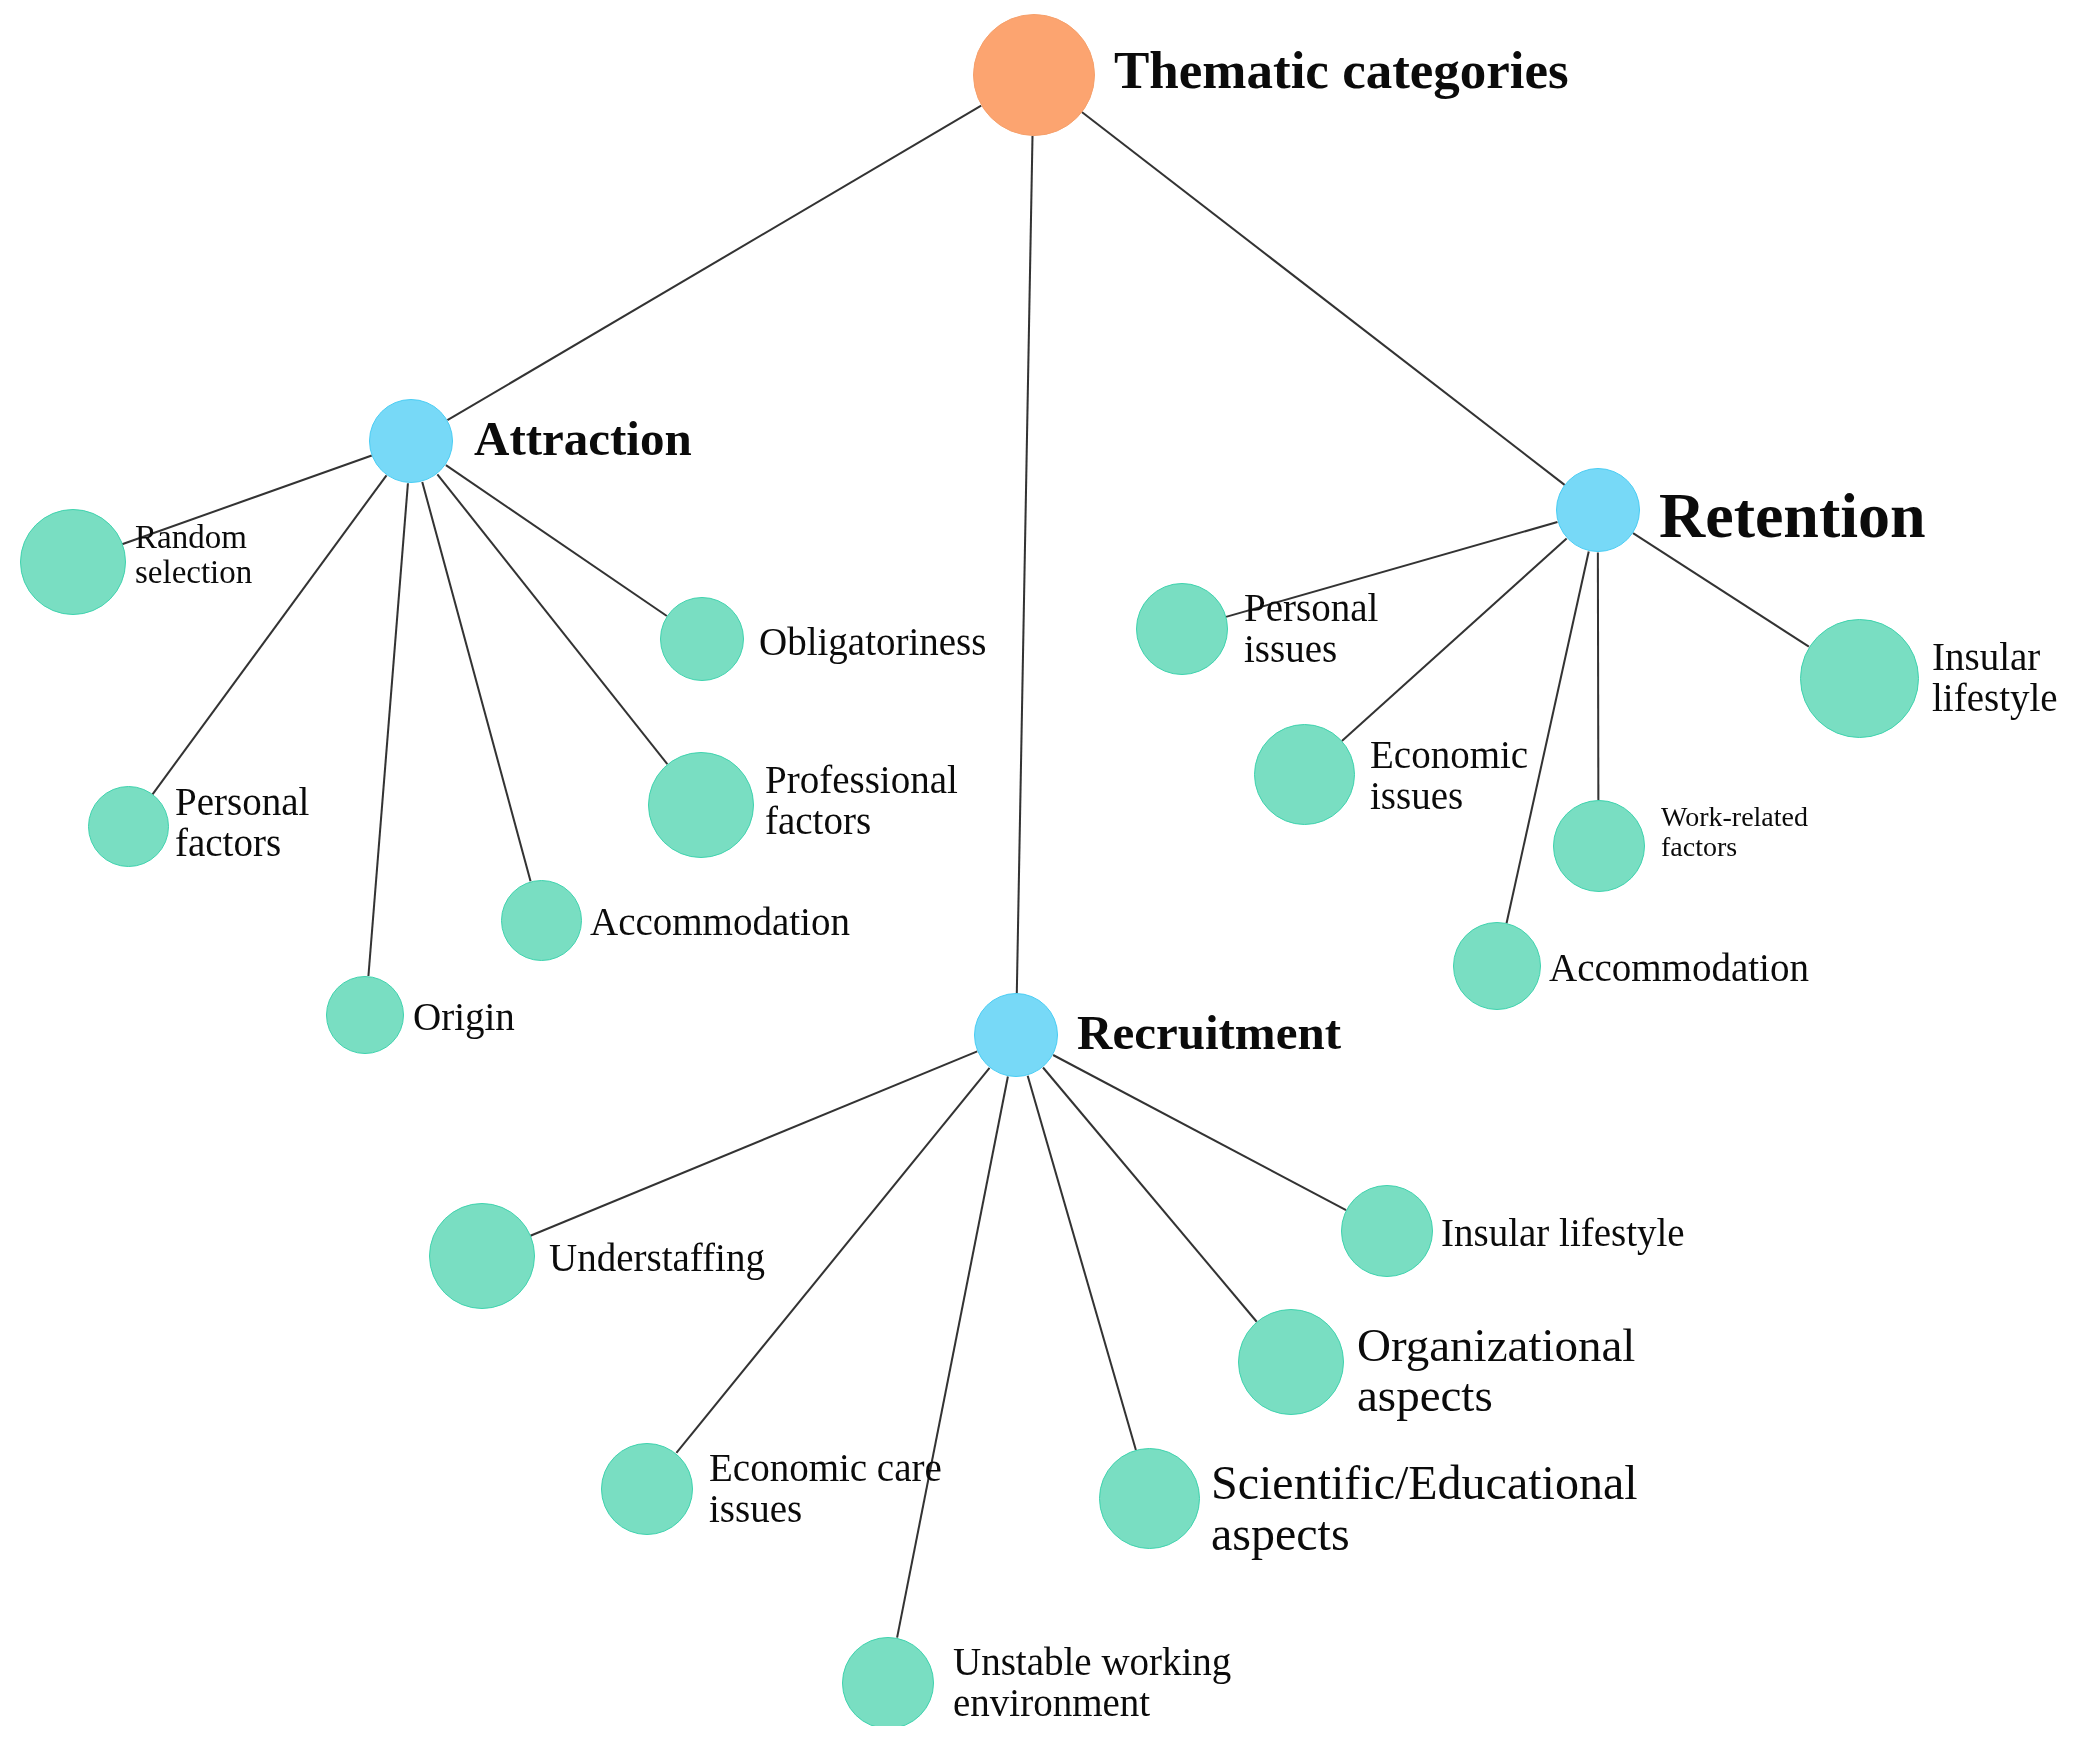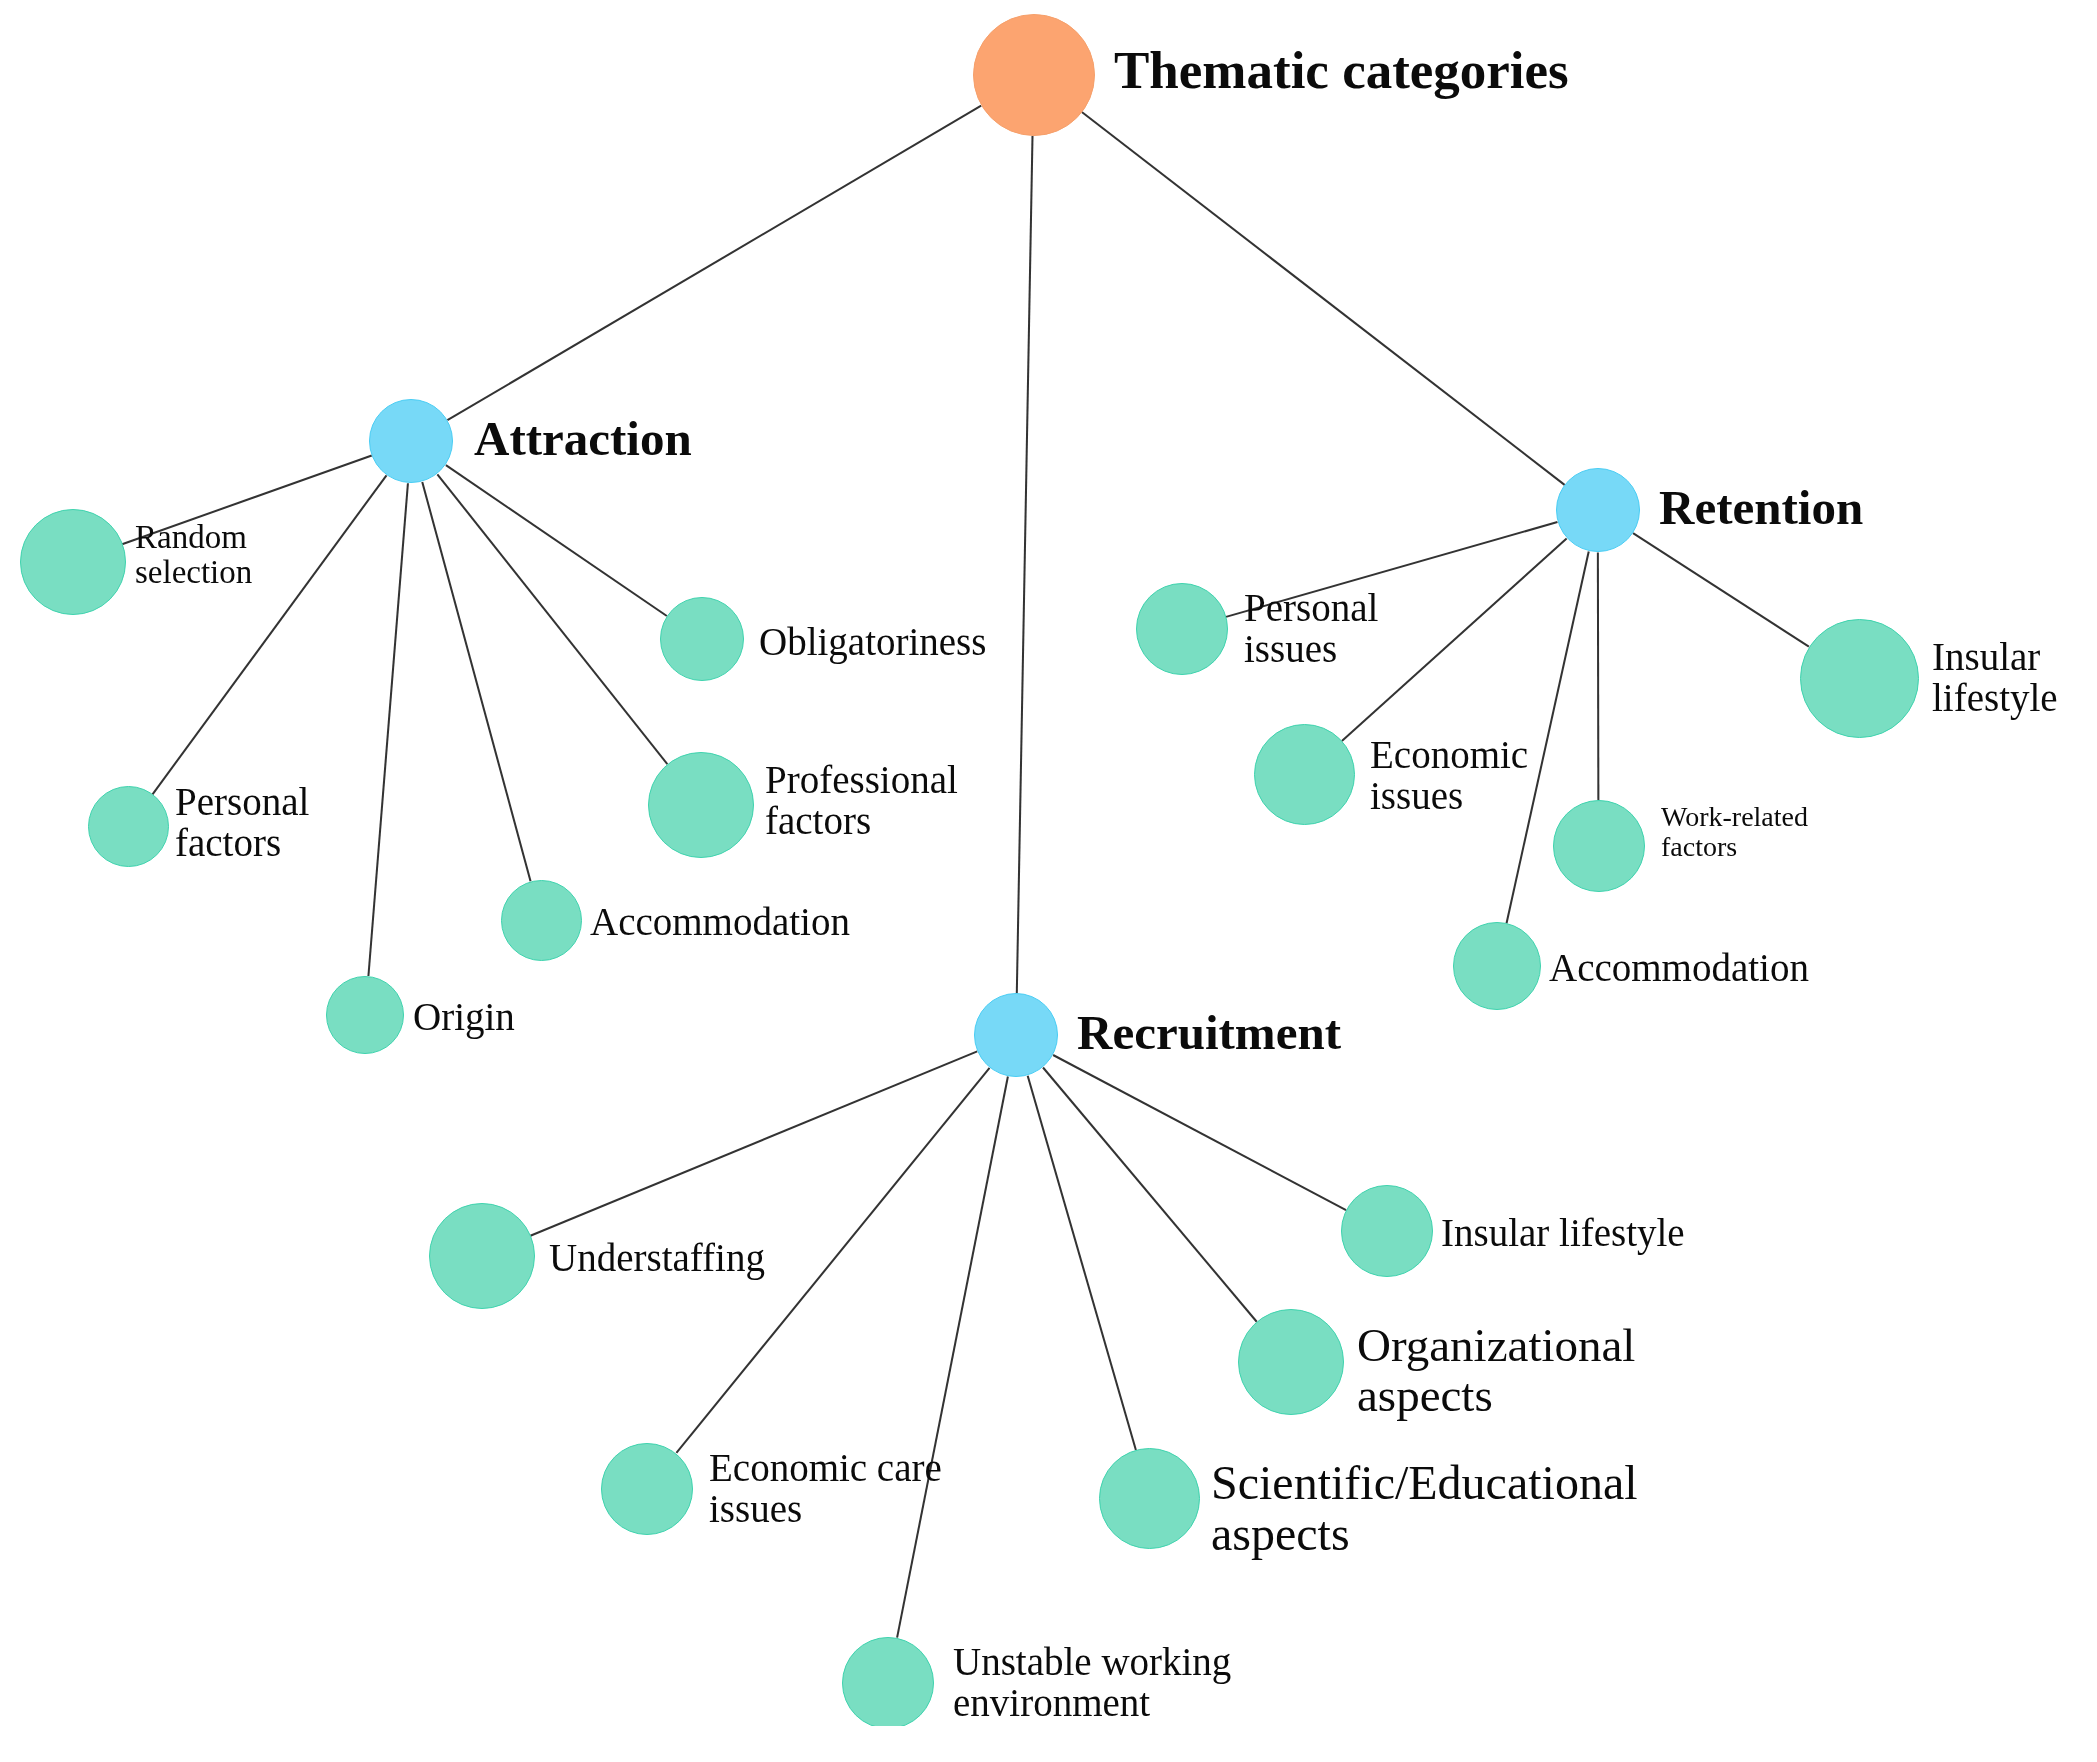--- a/index.html
+++ b/index.html
@@ -58,21 +58,21 @@
       <div class="node leaf" style="left: 326px; top: 976px; width: 78px; height: 78px;"></div>
       <div class="lbl" style="left: 413px; top: 996px; font-size: 39px;">Origin</div>
       <div class="node leaf" style="left: 501px; top: 880px; width: 81px; height: 81px;"></div>
       <div class="lbl" style="left: 590px; top: 901px; font-size: 39px;">Accommodation</div>
       <div class="node leaf" style="left: 648px; top: 752px; width: 106px; height: 106px;"></div>
       <div class="lbl" style="left: 765px; top: 759px; font-size: 39px;">Professional
 factors</div>
       <div class="node leaf" style="left: 660px; top: 597px; width: 84px; height: 84px;"></div>
       <div class="lbl" style="left: 759px; top: 621px; font-size: 39px;">Obligatoriness</div>
       <div class="node cat" style="left: 1556px; top: 468px; width: 84px; height: 84px;"></div>
-      <div class="lbl bold" style="left: 1659px; top: 482px; font-size: 49px;">Retention</div>
+      <div class="lbl bold" style="left: 1659px; top: 482px; font-size: 64px;">Retention</div>
       <div class="node leaf" style="left: 1136px; top: 583px; width: 92px; height: 92px;"></div>
       <div class="lbl" style="left: 1244px; top: 587px; font-size: 39px;">Personal
 issues</div>
       <div class="node leaf" style="left: 1254px; top: 724px; width: 101px; height: 101px;"></div>
       <div class="lbl" style="left: 1370px; top: 734px; font-size: 39px;">Economic
 issues</div>
       <div class="node leaf" style="left: 1453px; top: 922px; width: 88px; height: 88px;"></div>
       <div class="lbl" style="left: 1549px; top: 947px; font-size: 39px;">Accommodation</div>
       <div class="node leaf" style="left: 1553px; top: 800px; width: 92px; height: 92px;"></div>
       <div class="lbl" style="left: 1661px; top: 802px; font-size: 28px;">Work-related

